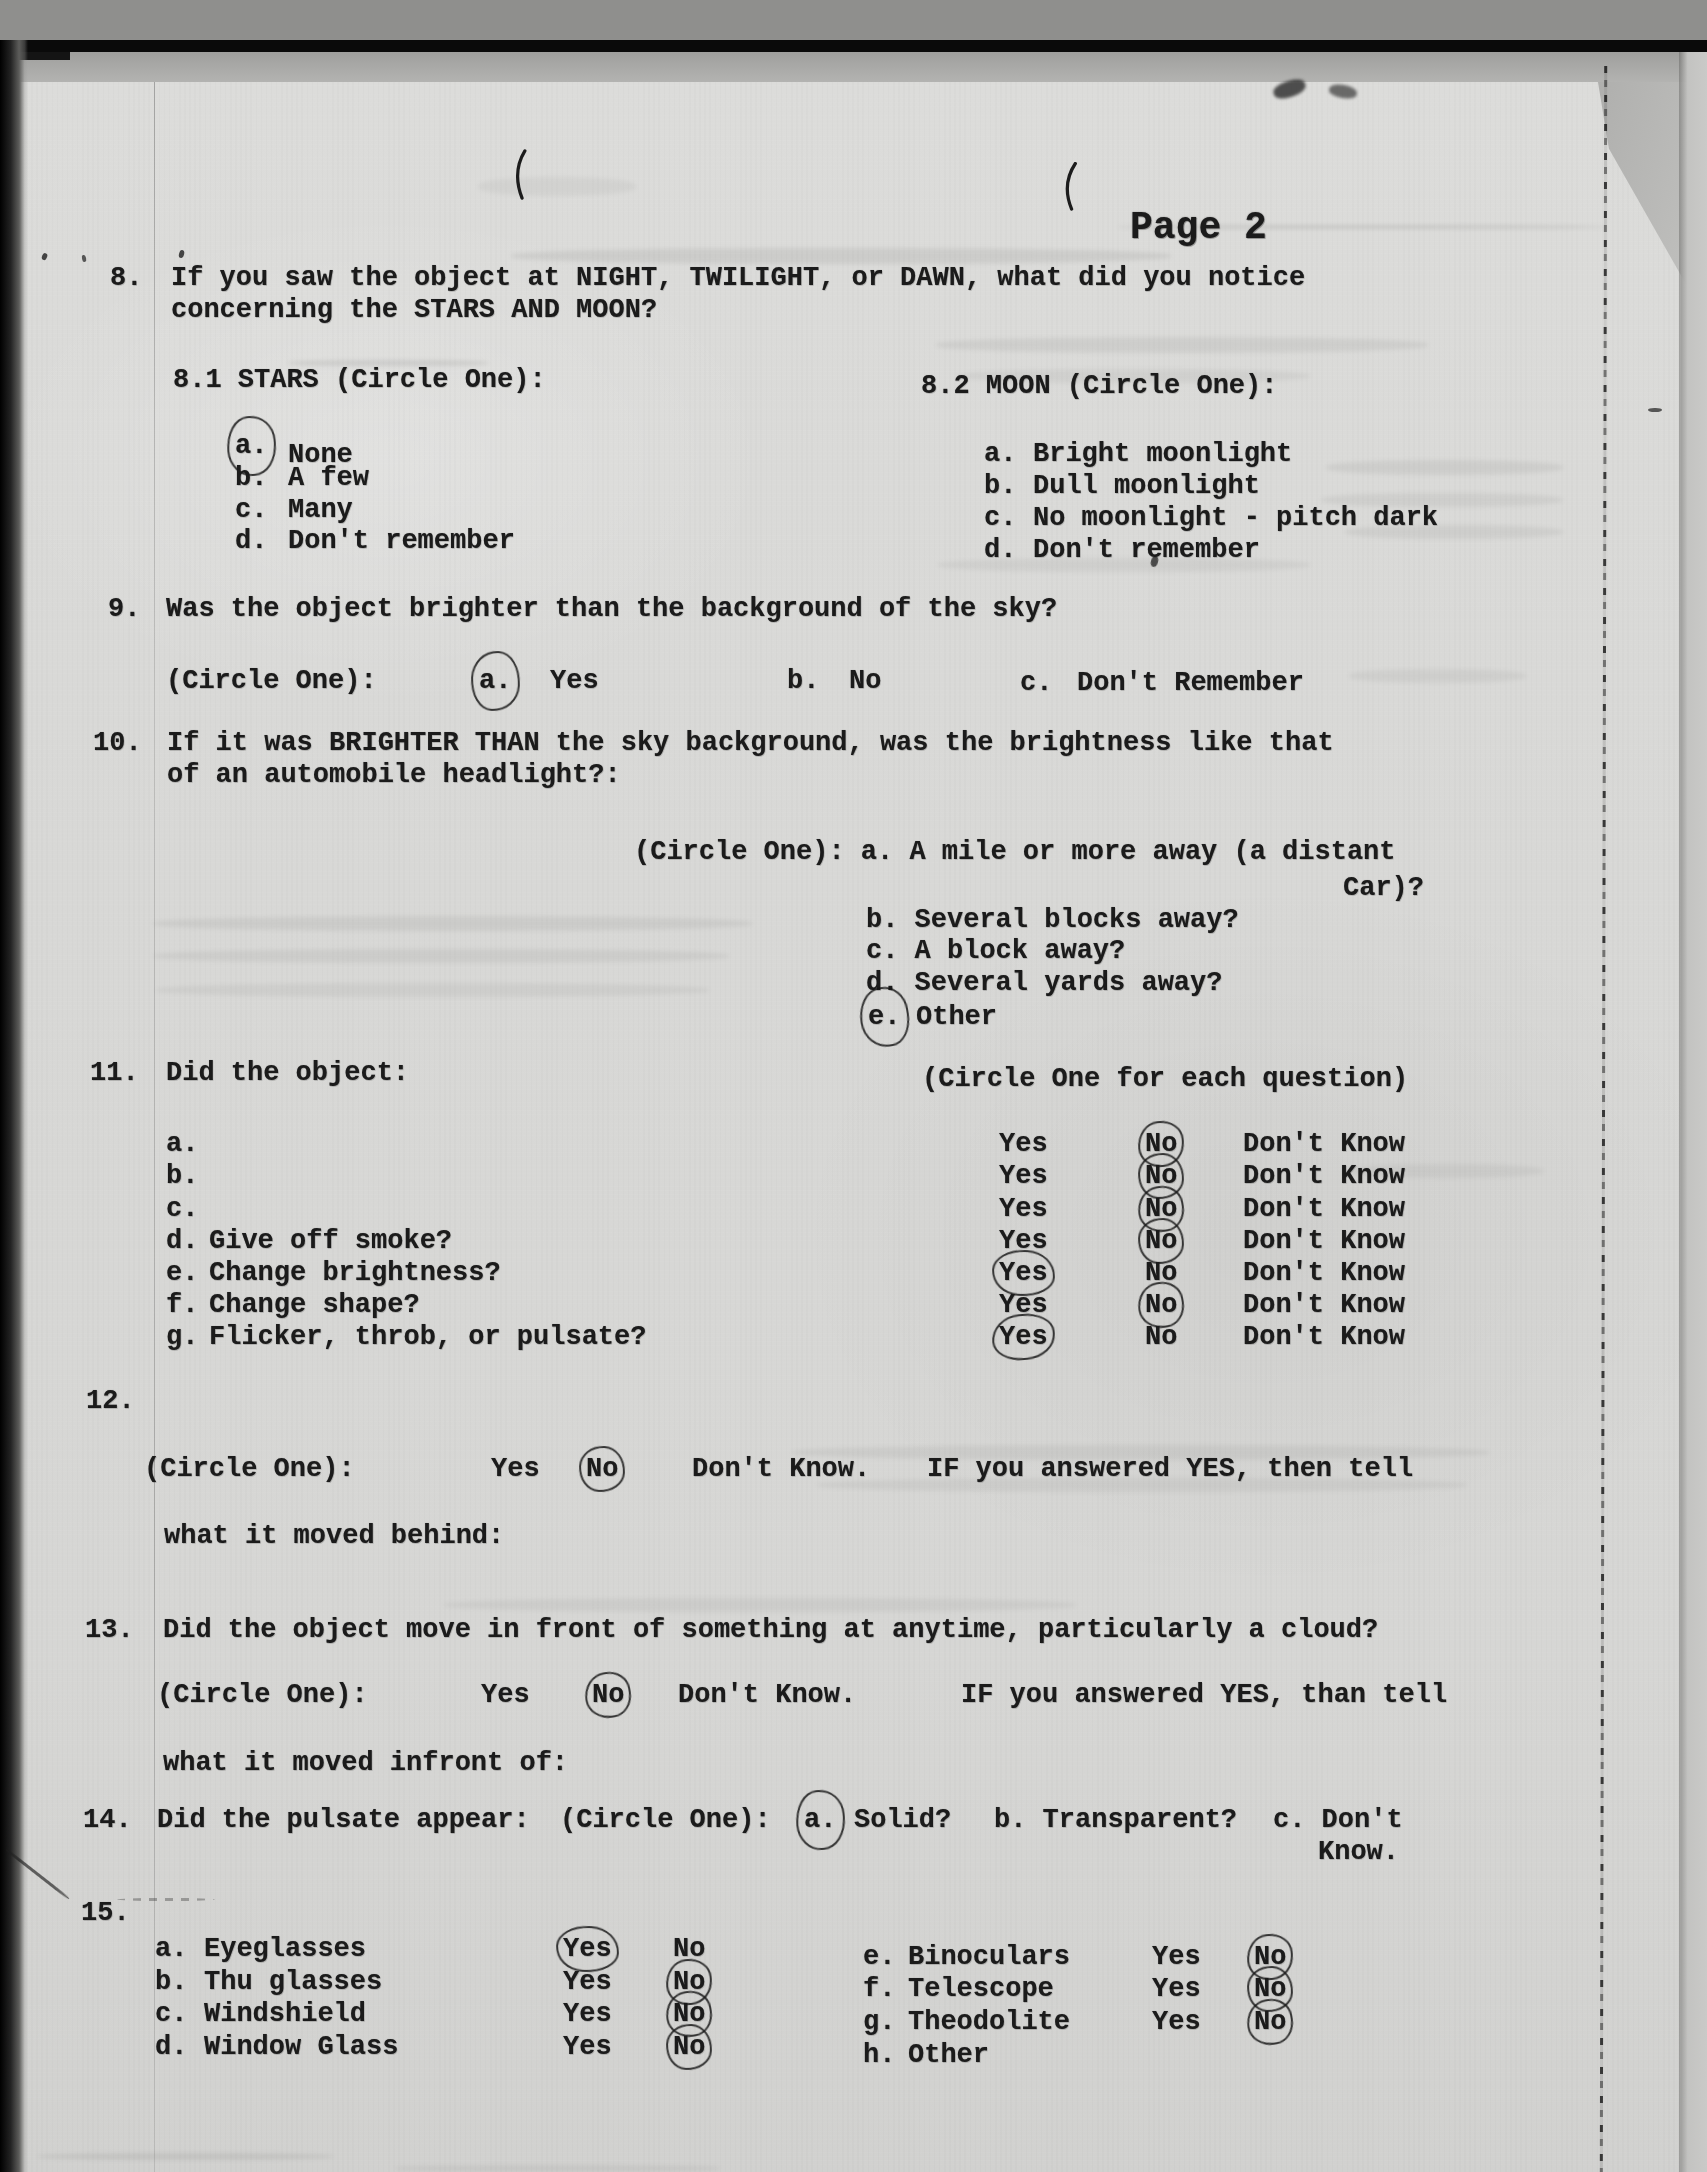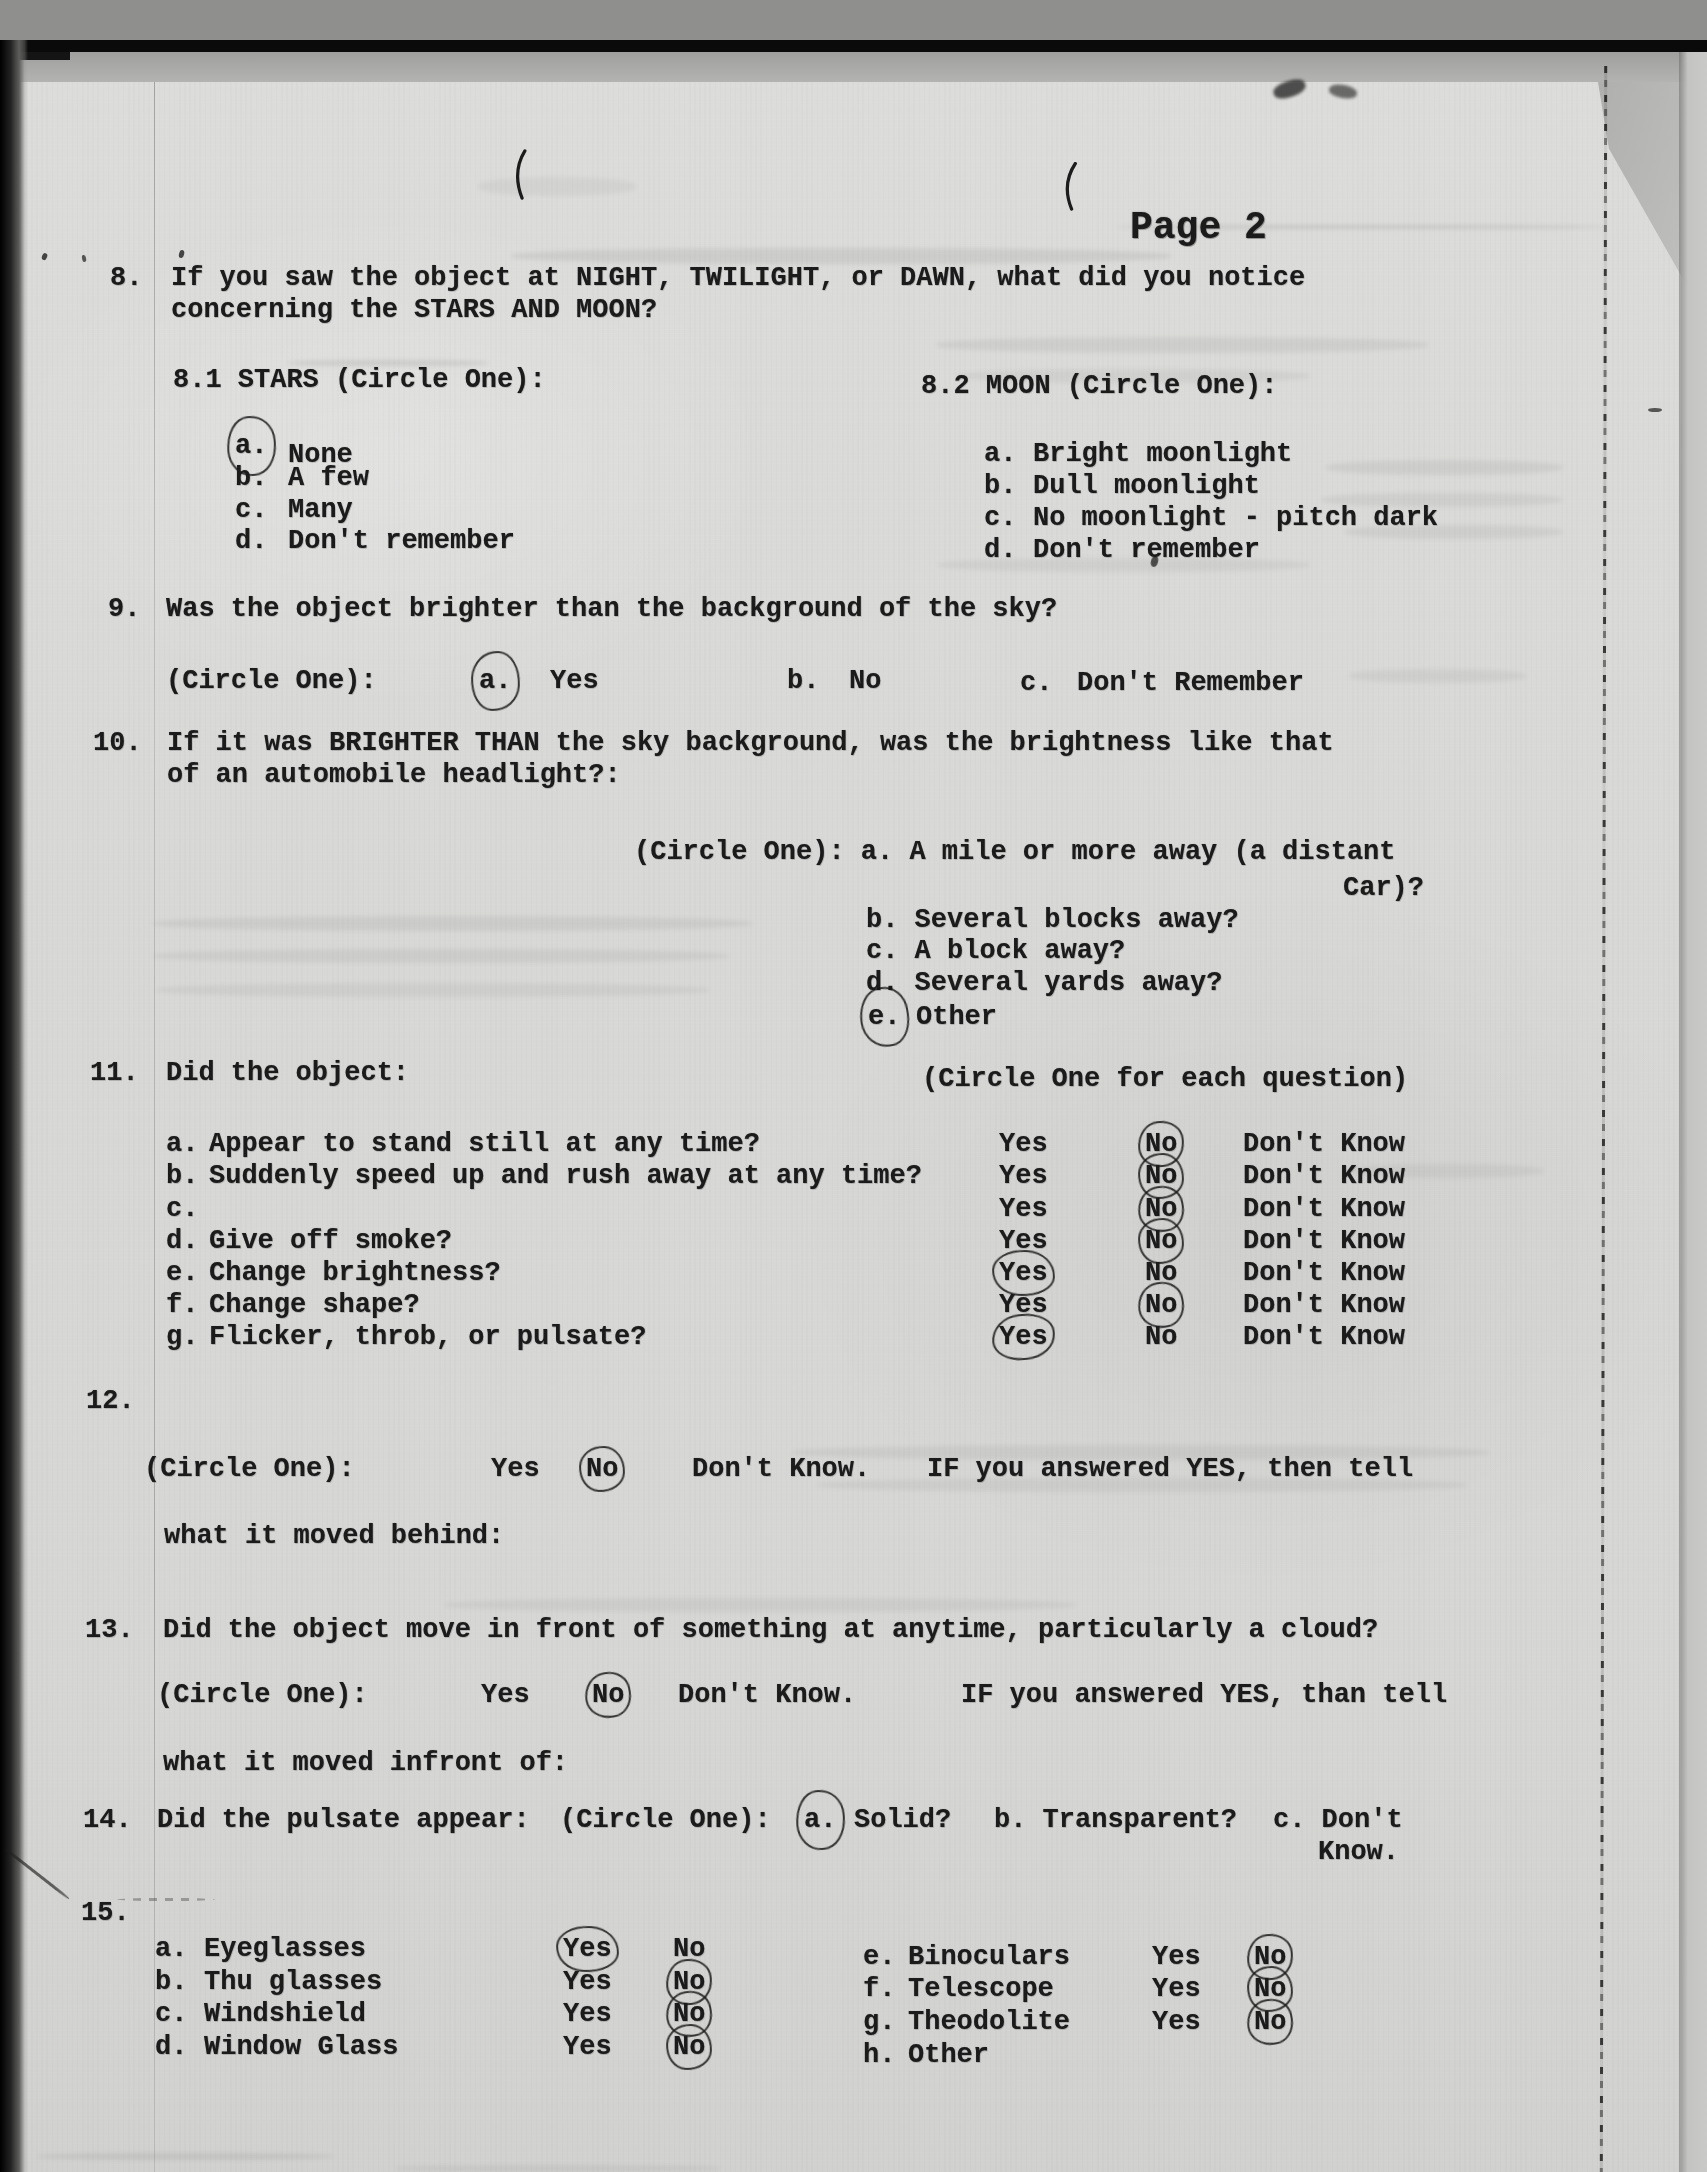--- a/index.html
+++ b/index.html
@@ -159,27 +159,25 @@
   <span class="t" style="left:866px;top:896px">c. A block away?</span>
   <span class="t" style="left:866px;top:928px">d. Several yards away?</span>
   <span class="t" style="left:868px;top:962px"><span class="cl r3 circled">e.</span></span>
   <span class="t" style="left:916px;top:962px">Other</span>
 
   <span class="t" style="left:90px;top:1018px">11.</span>
   <span class="t" style="left:166px;top:1018px">Did the object:</span>
   <span class="t" style="left:922px;top:1024px">(Circle One for each question)</span>
 
   <span class="t" style="left:166px;top:1089px">a.</span>
-  <span class="t" style="left:209px;top:1089px">Appear to stand still at any time?</span>
   <span class="t" style="left:999px;top:1089px"><span class="cw r1">Yes</span></span>
   <span class="t" style="left:1145px;top:1089px"><span class="cw r1 circled">No</span></span>
   <span class="t" style="left:1243px;top:1089px">Don't Know</span>
 
   <span class="t" style="left:166px;top:1121px">b.</span>
-  <span class="t" style="left:209px;top:1121px">Suddenly speed up and rush away at any time?</span>
   <span class="t" style="left:999px;top:1121px"><span class="cw r2">Yes</span></span>
   <span class="t" style="left:1145px;top:1121px"><span class="cw r2 circled">No</span></span>
   <span class="t" style="left:1243px;top:1121px">Don't Know</span>
 
   <span class="t" style="left:166px;top:1154px">c.</span>
   <span class="t" style="left:999px;top:1154px"><span class="cw r3">Yes</span></span>
   <span class="t" style="left:1145px;top:1154px"><span class="cw r3 circled">No</span></span>
   <span class="t" style="left:1243px;top:1154px">Don't Know</span>
 
   <span class="t" style="left:166px;top:1186px">d.</span>

